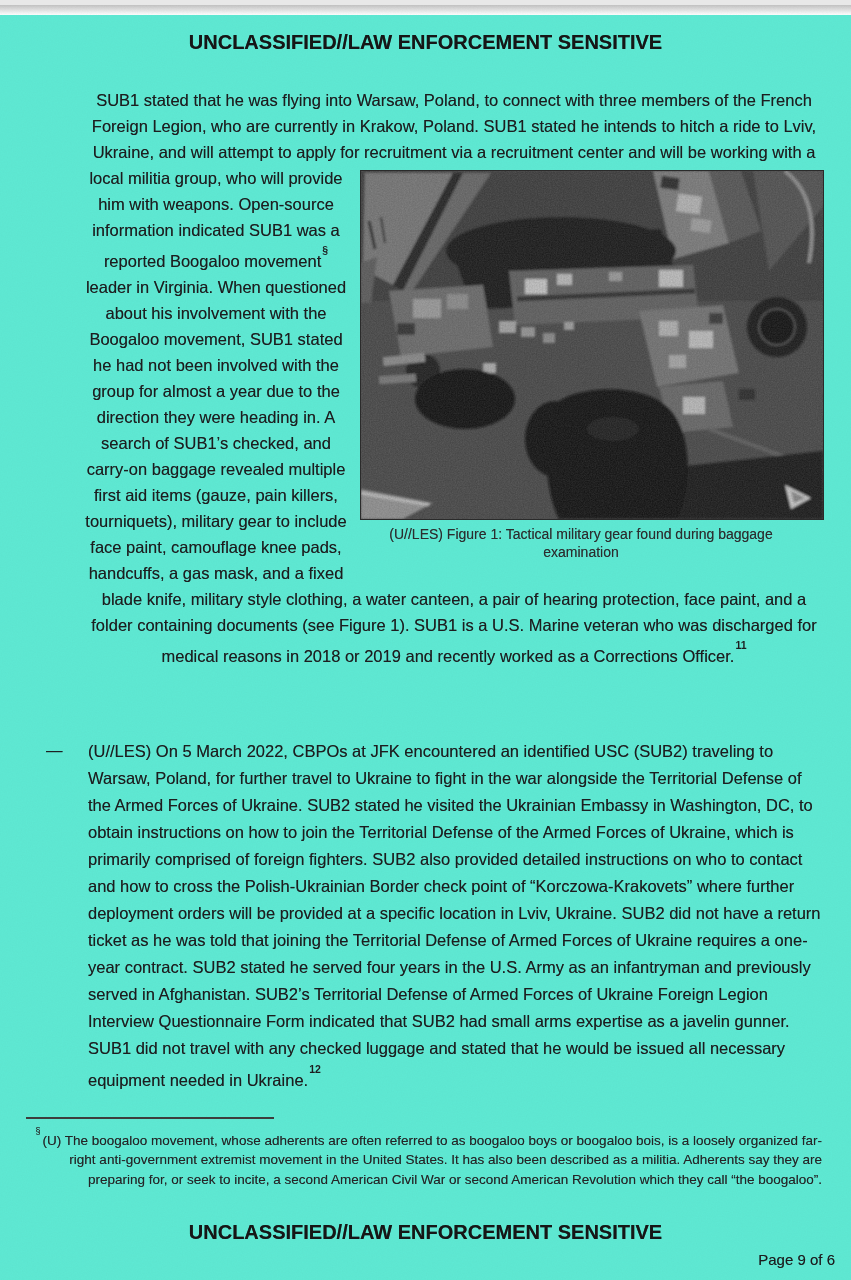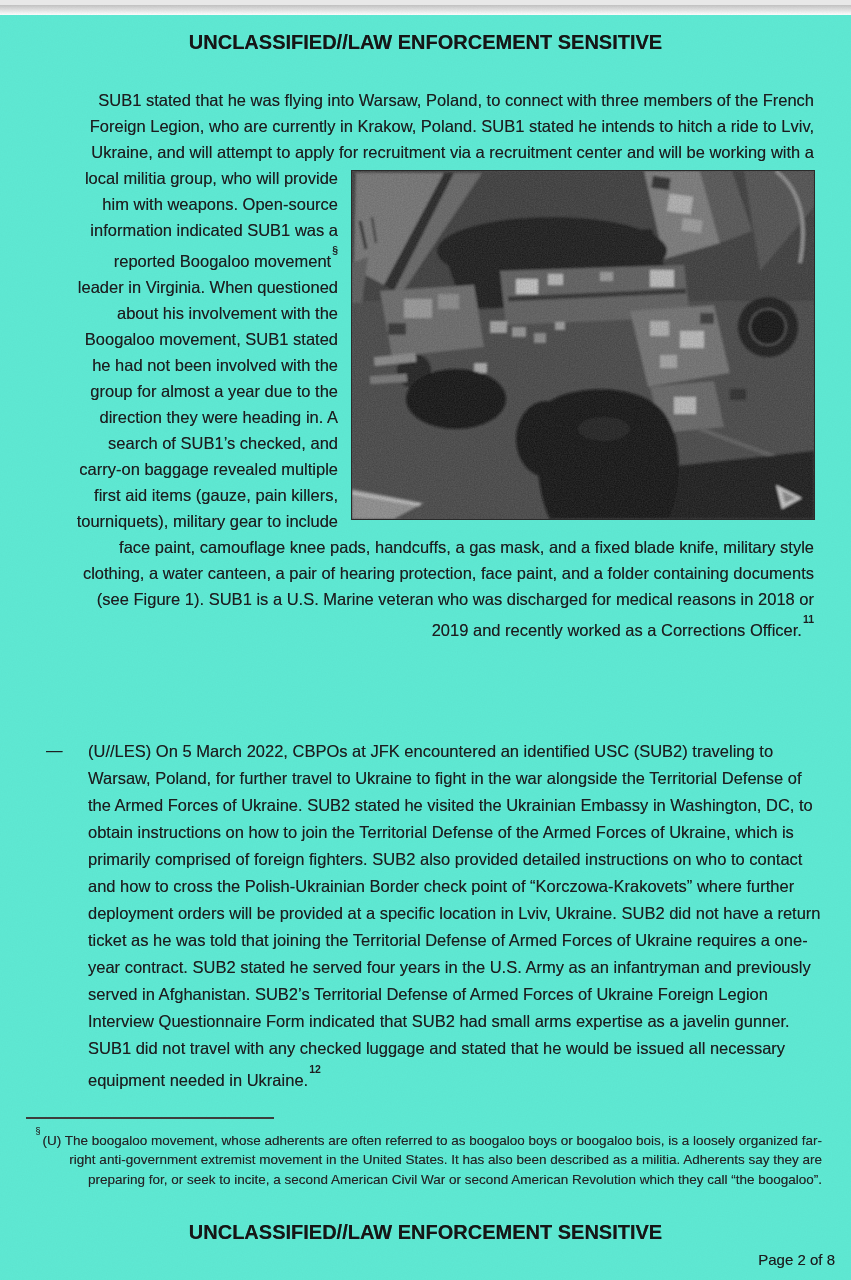--- a/index.html
+++ b/index.html
@@ -22,23 +22,23 @@
     text-align:center;
     font-weight:bold;
     font-size:20px;
     letter-spacing:0px;
     color:#151515;
     text-shadow:0 0 0.6px rgba(20,20,20,0.65);
   }
   .banner-top { top:26px; }
   .banner-bottom { top:1216px; }
   .body-block {
-    position:absolute; left:76px; top:82px; width:738px;
+    position:absolute; left:85px; top:82px; width:738px;
     font-size:16.5px; line-height:26px;
-    text-align:right;
+    text-align:center;
     color:#1c1c1e;
     text-shadow:0 0 0.5px rgba(25,25,25,0.55);
   }
   .figure {
     float:right;
     width:462px;
     margin:6px 0 4px 14px;
   }
   .figure svg.photo {
     display:block;
@@ -197,35 +197,36 @@
           <polygon points="0,318 72,332 42,348 0,348" fill="#949494"></polygon>
           <line x1="0" y1="322" x2="68" y2="334" stroke="#c2c2c2" stroke-width="3"></line>
 
           <polygon points="424,314 450,327 430,338" fill="#cecece"></polygon>
           <polygon points="430,320 444,327 433,332" fill="#8a8a8a"></polygon>
         </g>
 
         <rect x="0" y="0" width="462" height="348" filter="url(#grainL)" opacity="0.30"></rect>
         <rect x="0" y="0" width="462" height="348" filter="url(#grainD)" opacity="0.34"></rect>
       </svg>
+      <div class="caption">(U//LES) Figure 1: Tactical military gear found during baggage examination</div>
     </div><span>recruitment center and will be working with a local militia group, who will provide him with weapons. Open-source information indicated SUB1 was a reported Boogaloo movement</span><sup class="fn">§</sup><span> leader in Virginia. When questioned about his involvement with the Boogaloo movement, SUB1 stated he had not been involved with the group for almost a year due to the direction they were heading in. A search of SUB1’s checked, and carry-on baggage revealed multiple first aid items (gauze, pain killers, tourniquets), military gear to include face paint, camouflage knee pads, handcuffs, a gas mask, and a fixed blade knife, military style clothing, a water canteen, a pair of hearing protection, face paint, and a folder containing documents (see Figure 1). SUB1 is a U.S. Marine veteran who was discharged for medical reasons in 2018 or 2019 and recently worked as a Corrections Officer.</span><sup class="fn">11</sup>
   </div>
 
   <div class="bullet-block">
     <span class="bullet-dash">—</span><span>(U//LES) On 5 March 2022, CBPOs at JFK encountered an identified USC (SUB2) traveling to Warsaw, Poland, for further travel to Ukraine to fight in the war alongside the Territorial Defense of the Armed Forces of Ukraine. SUB2 stated he visited the Ukrainian Embassy in Washington, DC, to obtain instructions on how to join the Territorial Defense of the Armed Forces of Ukraine, which is primarily comprised of foreign fighters. SUB2 also provided detailed instructions on who to contact and how to cross the Polish-Ukrainian Border check point of “Korczowa-Krakovets” where further deployment orders will be provided at a specific location in Lviv, Ukraine. SUB2 did not have a return ticket as he was told that joining the Territorial Defense of Armed Forces of Ukraine requires a one-year contract. SUB2 stated he served four years in the U.S. Army as an infantryman and previously served in Afghanistan. SUB2’s Territorial Defense of Armed Forces of Ukraine Foreign Legion Interview Questionnaire Form indicated that SUB2 had small arms expertise as a javelin gunner. SUB1 did not travel with any checked luggage and stated that he would be issued all necessary equipment needed in Ukraine.</span><sup class="fn">12</sup>
   </div>
 
   <div class="footnote-block">
     <div class="footnote-rule"></div>
     <sup class="fn-small">§</sup><span>(U) The boogaloo movement, whose adherents are often referred to as boogaloo boys or boogaloo bois, is a loosely organized far-right anti-government extremist movement in the United States. It has also been described as a militia. Adherents say they are preparing for, or seek to incite, a second American Civil War or second American Revolution which they call “the boogaloo”.</span>
   </div>
 
   <div class="banner banner-bottom">UNCLASSIFIED//LAW ENFORCEMENT SENSITIVE</div>
 
-  <div class="page-number">Page 2 of 8</div>
+  <div class="page-number">Page 9 of 6</div>
 
   <svg class="noise-overlay" width="851" height="1280" xmlns="http://www.w3.org/2000/svg">
     <filter id="pageGrain" x="0" y="0" width="100%" height="100%">
       <feTurbulence type="fractalNoise" baseFrequency="0.8" numOctaves="2" seed="42"></feTurbulence>
       <feColorMatrix type="matrix" values="0 0 0 0 0.1  0 0 0 0 0.1  0 0 0 0 0.1  0 0 0 0.8 0"></feColorMatrix>
     </filter>
     <rect x="0" y="0" width="851" height="1280" filter="url(#pageGrain)"></rect>
   </svg>
 
 </div>

